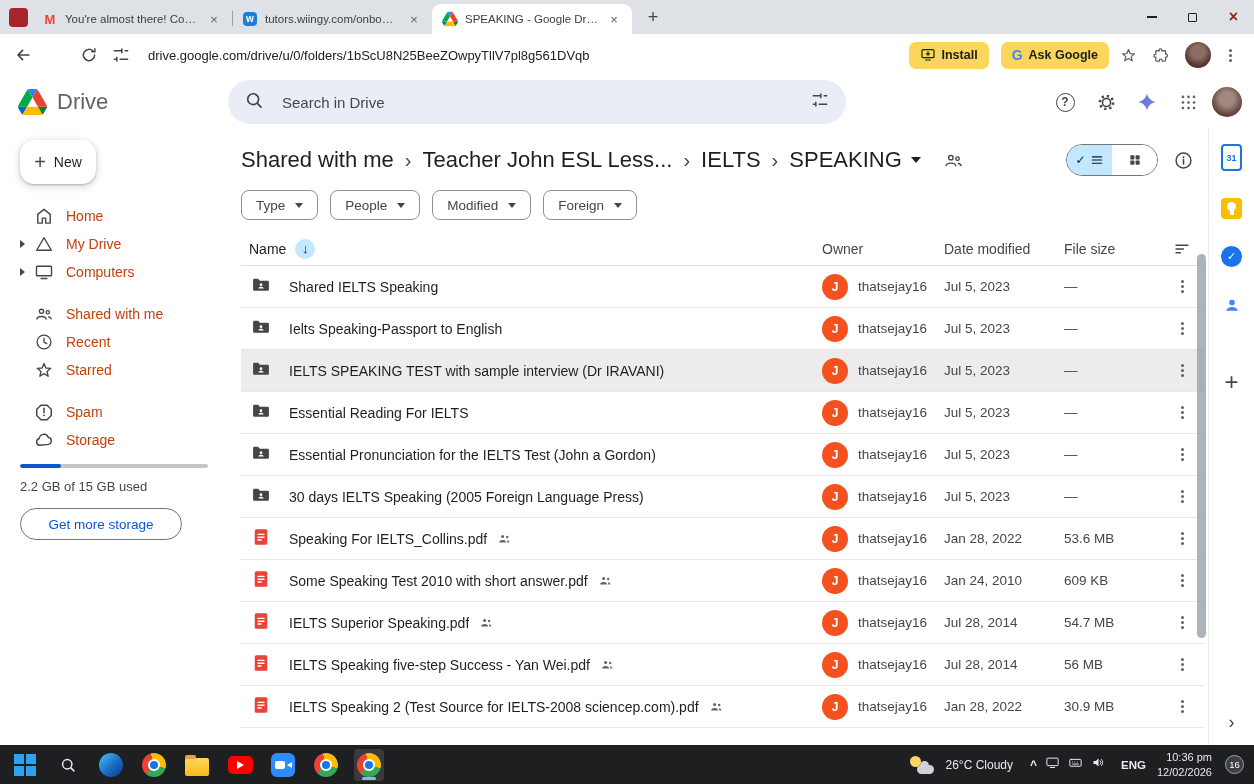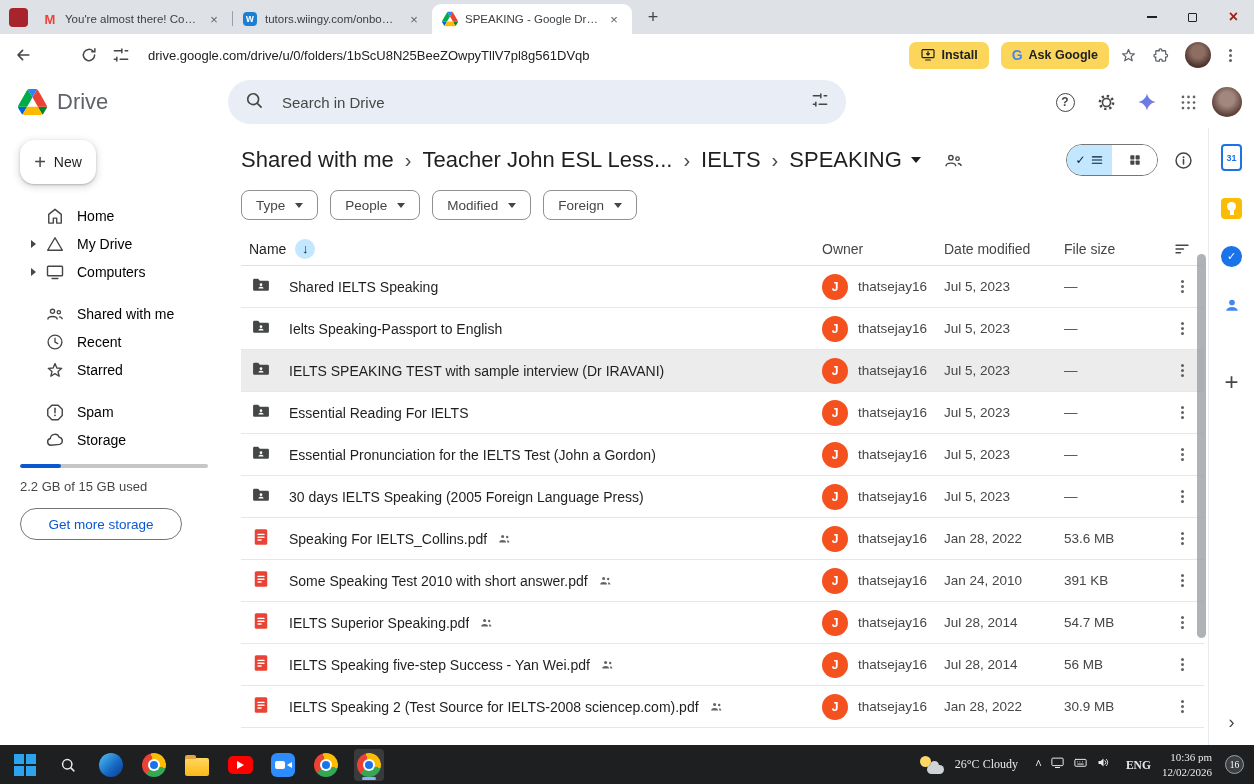--- a/index.html
+++ b/index.html
@@ -49,21 +49,21 @@
 .dh-avatar{width:30px;height:30px;border-radius:50%;background:radial-gradient(circle at 50% 40%,#a1887f 0 30%,#5d4037 70%);}
 
 
 .drive-body{flex:1;display:flex;position:relative;overflow:hidden;background:#fff;}
 
 
 .sidebar{width:228px;flex-shrink:0;padding-top:12px;}
 .new-btn{margin-left:20px;width:76px;height:44px;background:#fff;border-radius:14px;box-shadow:0 1px 2px rgba(60,64,67,.3),0 2px 6px 2px rgba(60,64,67,.15);display:flex;align-items:center;justify-content:center;gap:8px;font-size:14px;font-weight:500;color:#1f1f1f;}
 .new-plus{font-size:20px;color:#444746;line-height:1;}
 .nav{margin-top:18px;}
-.nav-item{height:28px;display:flex;align-items:center;padding-left:20px;font-size:14px;color:#000000;margin-left:11px;}
+.nav-item{height:28px;display:flex;align-items:center;padding-left:20px;font-size:14px;color:#c2410c;}
 .nav-caret{width:14px;display:flex;align-items:center;flex-shrink:0;}
 .nav-caret i{border-top:4px solid transparent;border-bottom:4px solid transparent;border-left:5px solid #444746;display:block;}
 .nav-ic{width:20px;height:20px;margin-right:12px;color:#444746;display:flex;align-items:center;justify-content:center;flex-shrink:0;}
 .nav-group-gap{height:14px;}
 .storage-bar{margin:10px 20px 0;height:4px;border-radius:2px;background:#c4c7c5;position:relative;overflow:hidden;}
 .storage-fill{position:absolute;left:0;top:0;bottom:0;background:#0b57d0;border-radius:2px;}
 .storage-text{margin:11px 20px 0;font-size:13px;color:#444746;}
 .more-storage{margin:14px 20px 0;width:162px;height:32px;border:1px solid #747775;border-radius:16px;display:flex;align-items:center;justify-content:center;font-size:13.5px;font-weight:500;color:#0b57d0;}
 
 
@@ -108,21 +108,21 @@
 .sp-ico{width:21px;height:21px;display:flex;align-items:center;justify-content:center;}
 .sp-cal{width:21px;height:27px;background:#fff;border:2px solid #1a73e8;border-radius:4px;color:#1a73e8;font-size:9px;font-weight:bold;display:flex;align-items:center;justify-content:center;}
 .sp-keep{display:block;width:21px;height:21px;background:#fbbc04;border-radius:4px;position:relative;}
 .sp-keep i{position:absolute;left:6px;top:4px;width:9px;height:9px;border-radius:50%;background:#fff;display:block;}
 .sp-keep i::after{content:"";position:absolute;left:2.5px;top:8px;width:4px;height:5px;background:#fff;}
 .sp-tasks{width:21px;height:21px;border-radius:50%;background:#1a73e8;color:#fff;font-size:11px;display:flex;align-items:center;justify-content:center;}
 .sp-plus{margin-top:28px;font-size:24px;color:#444746;line-height:1;}
 .sp-chev{position:absolute;bottom:12px;font-size:18px;color:#444746;}
 
 
-.taskbar{height:39px;background:#1d1f21;display:flex;align-items:center;padding:1px 10px;flex-shrink:0;color:#e8eaed;font-family:Liberation Serif, serif;}
+.taskbar{height:39px;background:#1d1f21;display:flex;align-items:center;padding:1px 10px;flex-shrink:0;color:#e8eaed;}
 .tb-left{display:flex;align-items:center;gap:13px;}
 .tb-app{width:30px;height:32px;display:flex;align-items:center;justify-content:center;border-radius:4px;position:relative;}
 .tb-app.active{background:rgba(255,255,255,.12);}
 .tb-app.active::after{content:"";position:absolute;bottom:1px;left:50%;transform:translateX(-50%);width:14px;height:3px;border-radius:2px;background:#8ab4f8;}
 .tb-start{display:grid;grid-template-columns:10px 10px;gap:2px;}
 .tb-start i{width:10px;height:10px;background:#2ba3ef;display:block;}
 .tb-edge{width:24px;height:24px;border-radius:50%;background:linear-gradient(135deg,#4fc3f7 0%,#1565c0 60%,#0d3c8c 100%);display:block;}
 .tb-chrome{width:24px;height:24px;border-radius:50%;background:conic-gradient(from -135deg,#ea4335 0 120deg,#fbbc05 0 240deg,#34a853 0 360deg);position:relative;display:block;}
 .tb-chrome i{position:absolute;inset:6px;background:#fff;border-radius:50%;display:block;}
 .tb-chrome i::after{content:"";position:absolute;inset:2px;background:#1a73e8;border-radius:50%;}
@@ -652,21 +652,21 @@
                   <circle cx="16.3" cy="9.6" r="1.9"></circle>
                   <path d="M3.6 17.6c0-2.2 2.7-3.3 5.4-3.3s5.4 1.1 5.4 3.3v.6H3.6zM15.7 14.6c2 .3 3.9 1.2 3.9 2.8v.8h-3.2v-.6c0-1.2-.3-2.2-.7-3z"></path>
                 </svg>
               </span>
             </div>
             <div class="c-owner">
               <span class="avatar-j">J</span>
               <span class="oname">thatsejay16</span>
             </div>
             <div class="c-date">Jan 24, 2010</div>
-            <div class="c-size">391 KB</div>
+            <div class="c-size">609 KB</div>
             <div class="c-menu">
               <span class="kebab"></span>
             </div>
           </div>
           <div class="grid-cols row">
             <div class="c-icon">
               <span class="f-ico"><svg viewBox="0 0 24 24" width="20" height="20">
                   <rect x="4.5" y="2.8" width="15" height="18.4" rx="1.8" fill="#ea4335"></rect>
                   <rect x="7.6" y="8" width="8.8" height="1.7" rx=".85" fill="#fff"></rect>
                   <rect x="7.6" y="11.4" width="8.8" height="1.7" rx=".85" fill="#fff"></rect>

